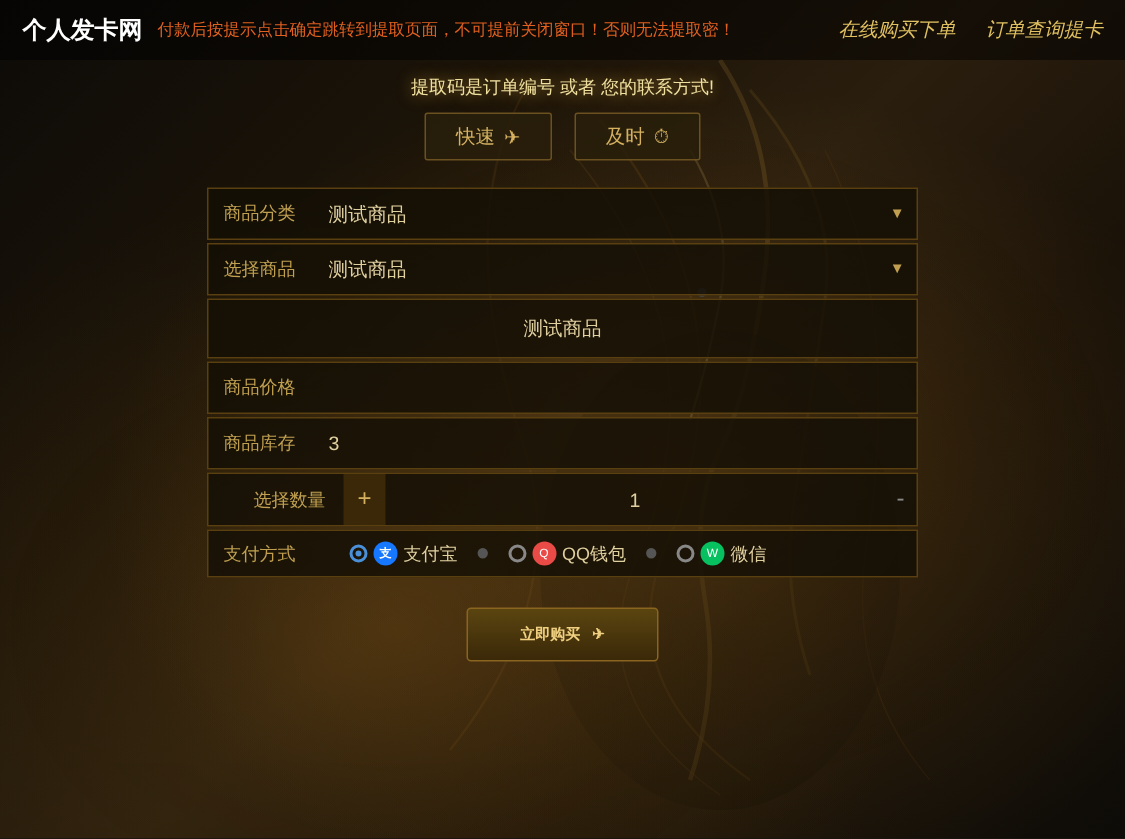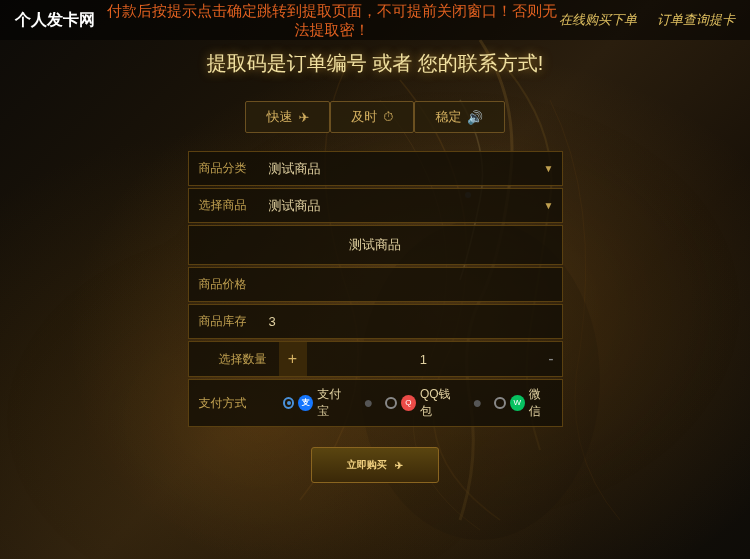--- a/index.html
+++ b/index.html
@@ -59,22 +59,21 @@
     .navbar-brand {
       color: #ffffff;
       font-size: 16px;
       font-weight: bold;
       min-width: 90px;
     }
 
     .navbar-notice {
       flex: 1;
       color: #ccc;
-      font-size: 15px;
-      text-align: center;
+      font-size: 11px;
       line-height: 1.3;
     }
 
     .navbar-notice span {
       color: #e06020;
     }
 
     .navbar-links {
       display: flex;
       gap: 20px;
@@ -97,47 +96,48 @@
       z-index: 10;
       display: flex;
       flex-direction: column;
       align-items: center;
       padding-top: 10px;
     }
 
     
     .hero-title {
       color: #f0e0a0;
-      font-size: 20px;
-      margin-bottom: 24px;
+      font-size: 12px;
+      margin-bottom: 8px;
       text-shadow: 0 0 10px rgba(200,150,50,0.8);
     }
 
     
     .speed-buttons {
       display: flex;
+      gap: 15px;
       margin-bottom: 18px;
     }
 
     .speed-btn {
       background: rgba(40,30,10,0.85);
       border: 1px solid #6b5020;
       color: #d4b060;
       padding: 6px 20px;
       font-size: 13px;
       cursor: pointer;
       border-radius: 2px;
       display: flex;
       align-items: center;
       gap: 6px;
     }
 
     
     .form-container {
-      width: 375px;
+      width: 474px;
       display: flex;
       flex-direction: column;
       gap: 0;
     }
 
     .form-row {
       display: flex;
       align-items: center;
       border: 1px solid #5a4010;
       background: rgba(20,15,5,0.82);
@@ -413,24 +413,20 @@
   <div class="hero-title">提取码是订单编号 或者 您的联系方式!</div>
 
   <div class="speed-buttons">
     <button class="speed-btn">
       <span>快速</span>
       <span>✈</span>
     </button>
     <button class="speed-btn">
       <span>及时</span>
       <span>⏱</span>
-    </button>
-    <button class="speed-btn">
-      <span>稳定</span>
-      <span>🔊</span>
     </button>
   </div>
 
   <div class="form-container">
 
     <div class="form-row">
       <span class="form-label">商品分类</span>
       <select class="form-select">
         <option>测试商品</option>
       </select>

